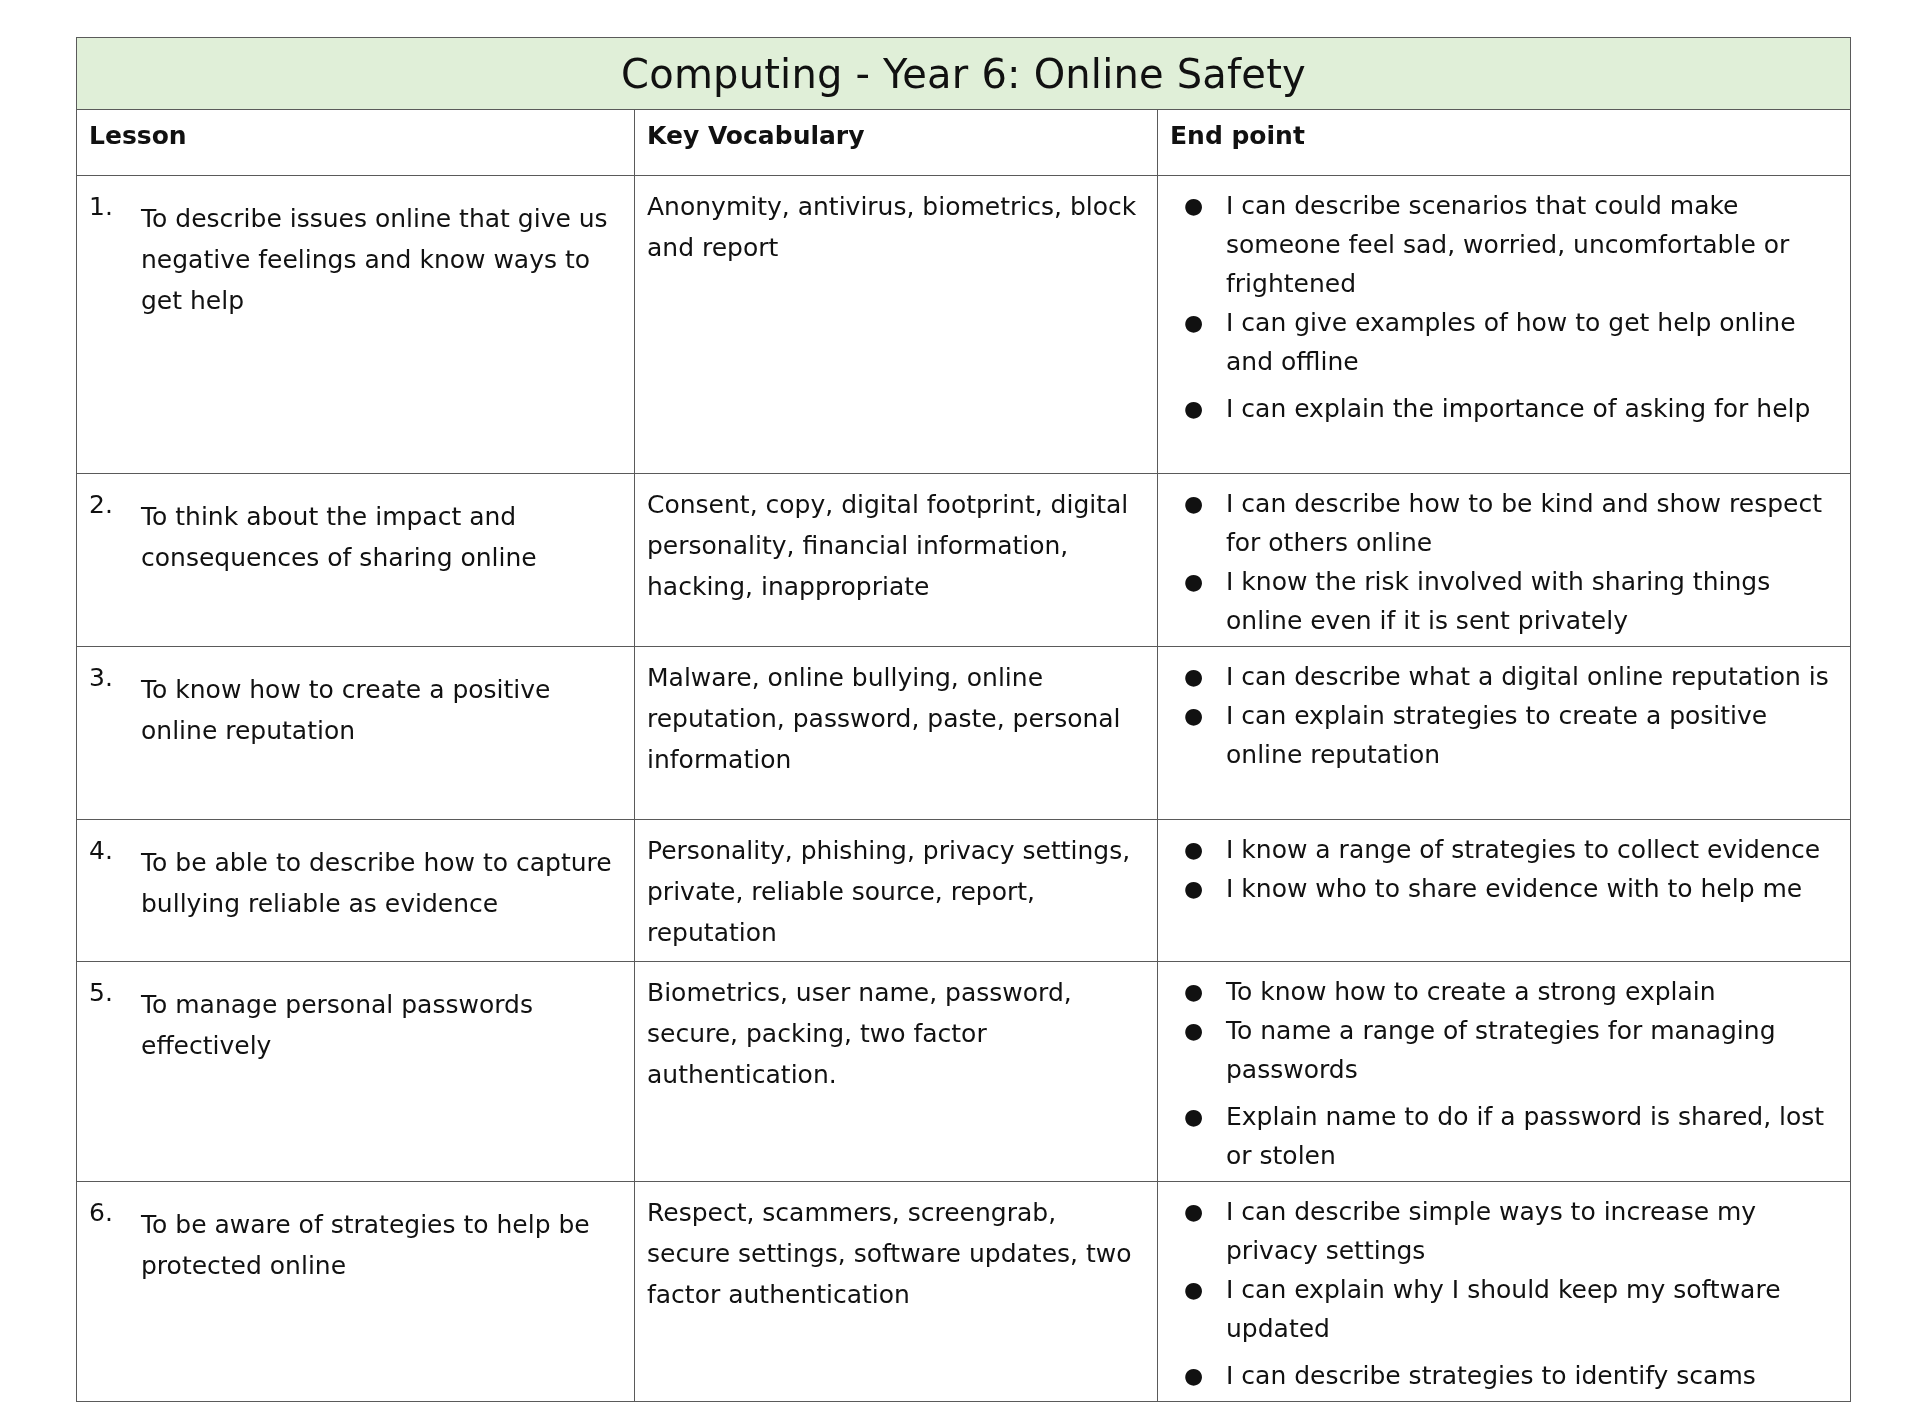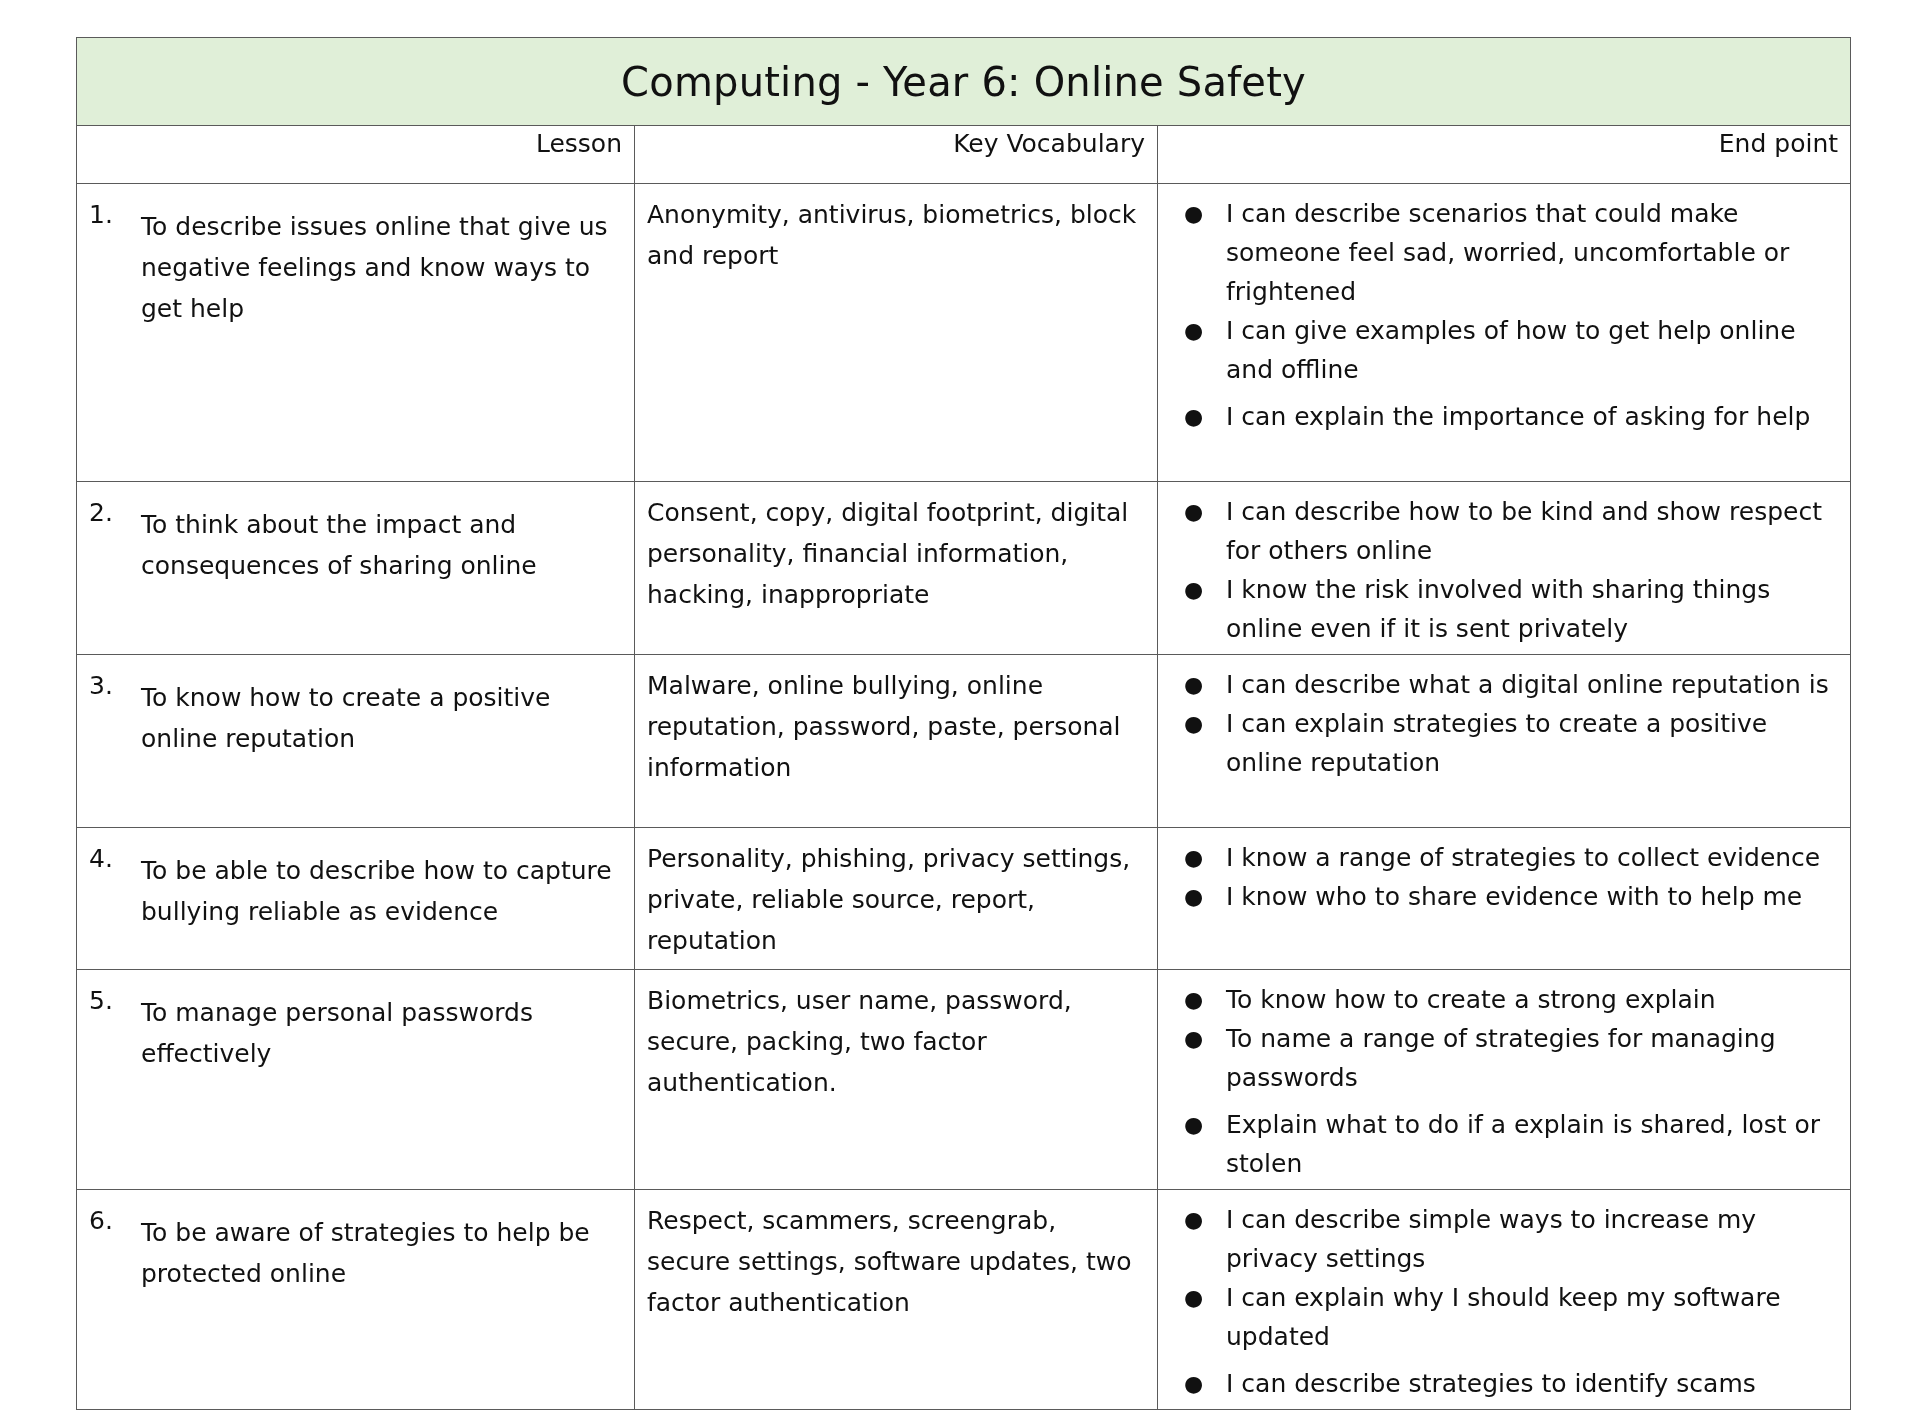--- a/index.html
+++ b/index.html
@@ -2,23 +2,23 @@
 <html><head>
 <meta charset="utf-8">
 <style>
   html, body { margin: 0; padding: 0; background: #ffffff; }
   body { width: 1920px; height: 1415px; position: relative; overflow: hidden;
          font-family: "DejaVu Sans", sans-serif; color: #111; }
   .sheet { position: absolute; left: 76px; top: 37px; width: 1774px; }
   table.plan { width: 1774px; border-collapse: collapse; table-layout: fixed; }
   table.plan td, table.plan th { border: 1.5px solid #5a5a5a; vertical-align: top; }
   .title-cell { background: #e0efd8; height: 71px; text-align: center; vertical-align: middle !important;
-                font-size: 40px; font-weight: normal; letter-spacing: 0.2px; padding: 8px; }
-  .head-cell { height: 54px; text-align: right; font-weight: normal; font-size: 25px;
-               padding: 3px 12px 0 12px; vertical-align: top; }
+                font-size: 40px; font-weight: normal; letter-spacing: 0.2px; padding: 0; }
+  .head-cell { height: 54px; text-align: left; font-weight: bold; font-size: 25px;
+               padding: 11px 12px 0 12px; vertical-align: top; }
   .body-cell { font-size: 25px; line-height: 41px; padding: 10px 12px 6px 12px; }
   .lesson { display: flex; }
   .lesson .num { width: 52px; flex: none; }
   .lesson .txt { flex: 1; margin-top: 12px; }
   ul.points { list-style: none; margin: 0; padding: 0; }
   ul.points li { display: flex; line-height: 39px; }
   ul.points li + li { margin-top: 0; }
   ul.points li.gap { margin-top: 8px; }
   .bullet { width: 56px; flex: none; padding-left: 14px; box-sizing: border-box; font-size: 22px; }
   .ptxt { flex: 1; }
@@ -149,21 +149,21 @@
           <li>
                 <span class="bullet">●</span>
                 <span class="ptxt">To know how to create a strong explain</span>
               </li>
           <li>
                 <span class="bullet">●</span>
                 <span class="ptxt">To name a range of strategies for managing passwords</span>
               </li>
           <li class="gap">
                 <span class="bullet">●</span>
-                <span class="ptxt">Explain what to do if a explain is shared, lost or stolen</span>
+                <span class="ptxt">Explain name to do if a password is shared, lost or stolen</span>
               </li>
         </ul>
       </td>
     </tr>
 
     <tr style="height:220px">
       <td class="body-cell">
         <div class="lesson">
           <span class="num">6.</span>
           <span class="txt">To be aware of strategies to help be protected online</span>

